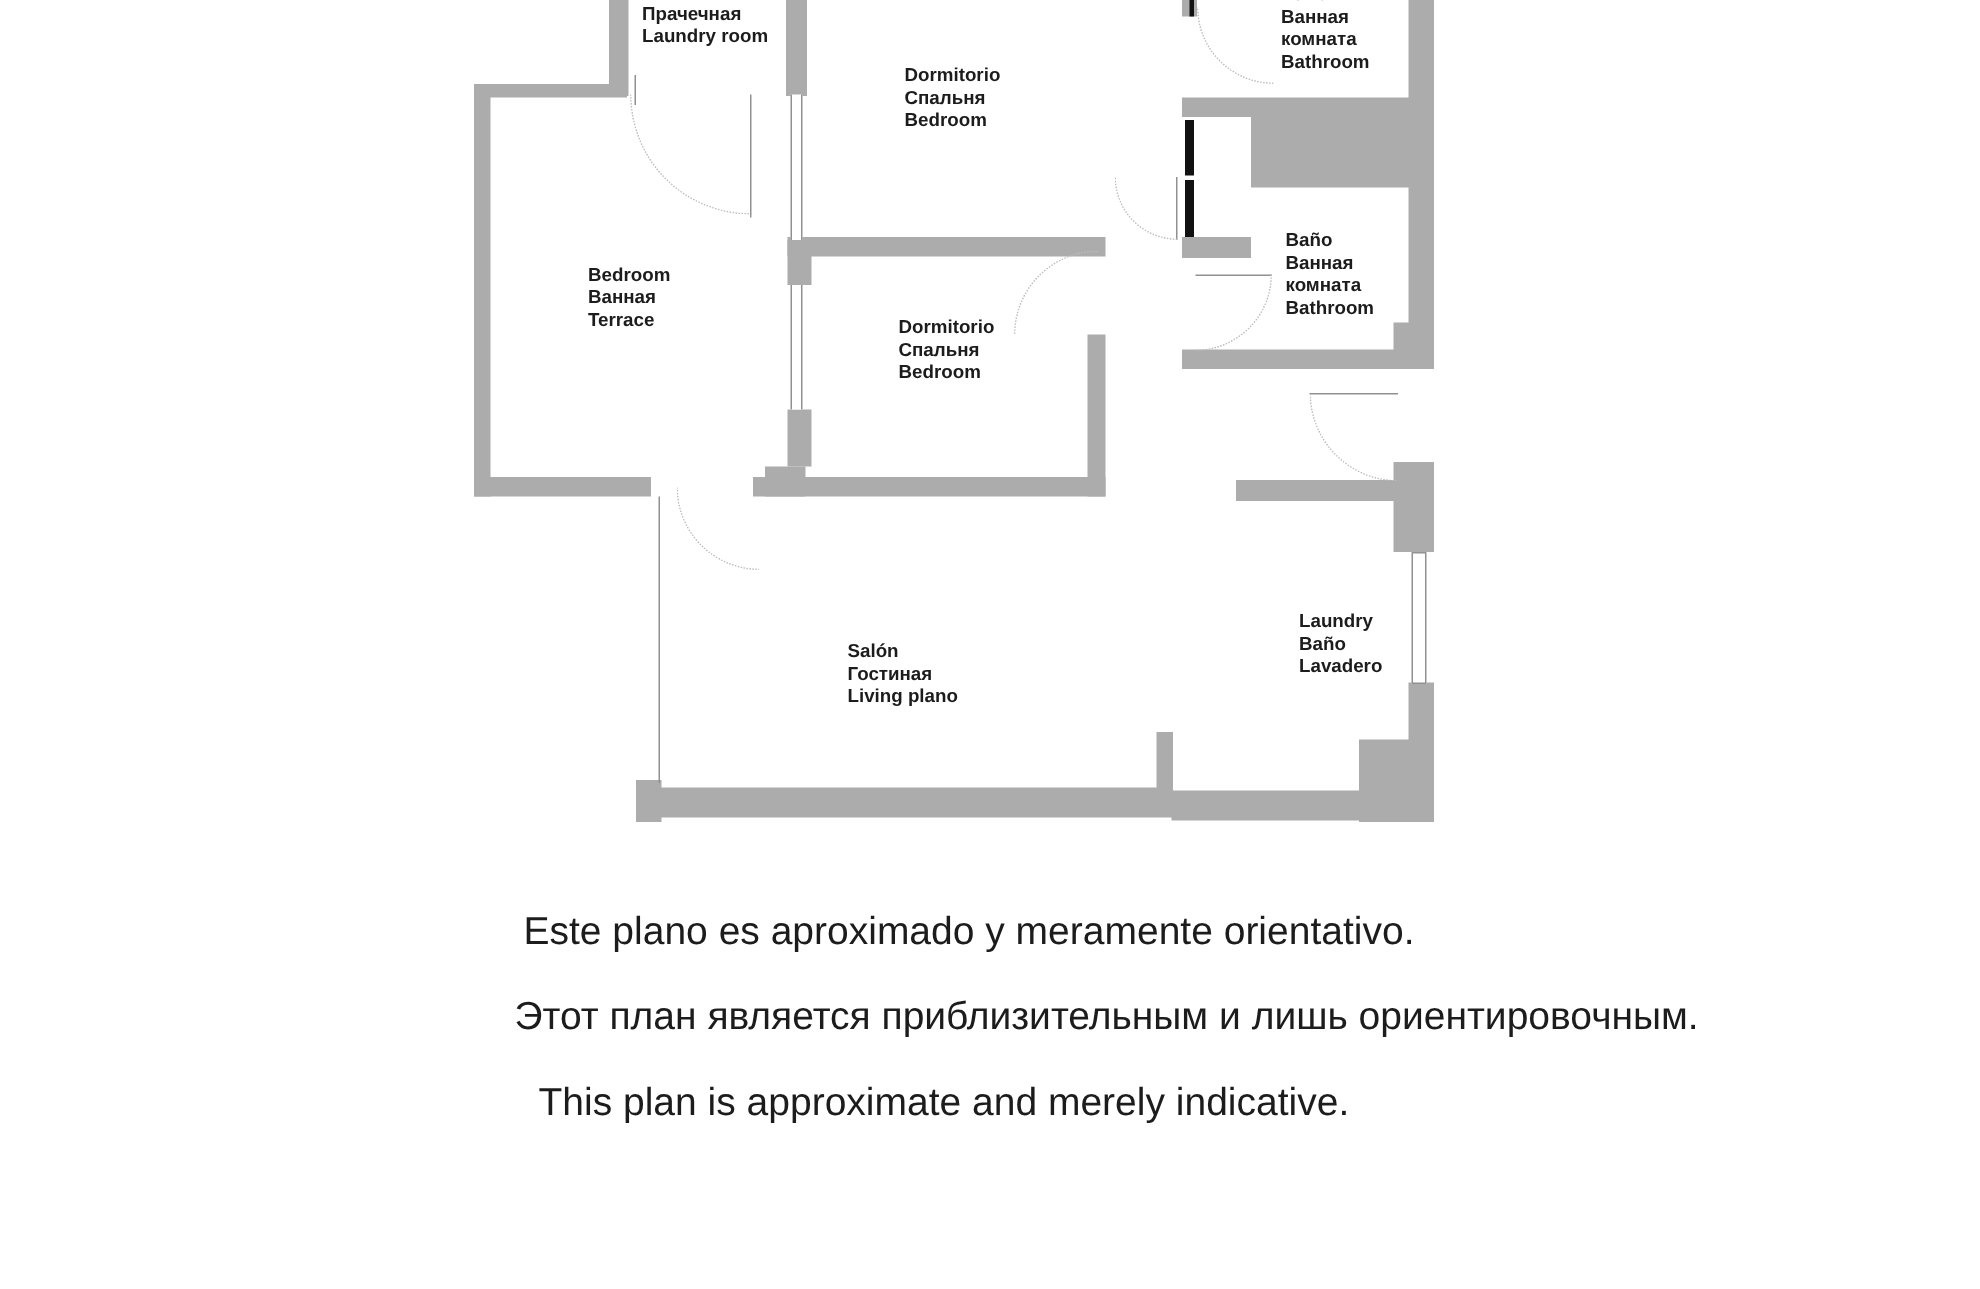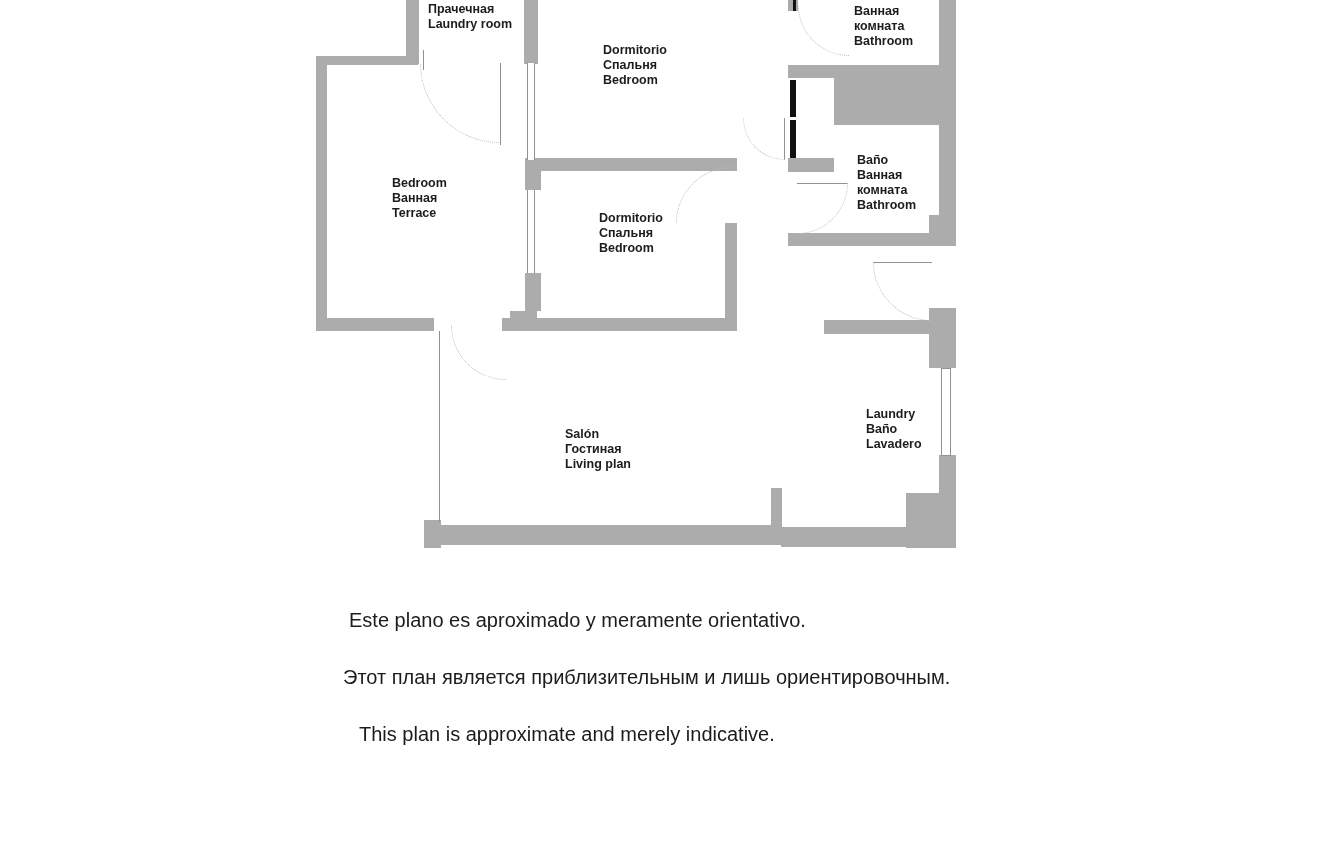--- a/index.html
+++ b/index.html
@@ -7,21 +7,21 @@
           font-family:"Liberation Sans",sans-serif;margin-left:44px;}
   .wall{position:absolute;background:var(--wall,#acacac);}
   .blackbar{position:absolute;background:var(--leaf,#111);}
   .arc{position:absolute;border:1px dotted var(--arc,#bcbcbc);border-radius:50%;box-sizing:border-box;}
   .tline{position:absolute;background:var(--thin,#919191);}
   .window{position:absolute;background:#fff;box-sizing:border-box;
           border-left:1px solid var(--thin,#919191);border-right:1px solid var(--thin,#919191);}
   .window.framed{border:1px solid var(--thin,#919191);}
   .label{position:absolute;font-weight:bold;font-size:12.5px;line-height:15px;
          color:var(--text,#1c1c1c);white-space:nowrap;}
-  .note{position:absolute;font-size:20px;line-height:24px;color:var(--text,#1c1c1c);white-space:nowrap;}
+  .note{position:absolute;font-size:26px;line-height:24px;color:var(--text,#1c1c1c);white-space:nowrap;}
 </style>
 </head>
 <body>
 
 <div class="canvas">
 
   <div class="wall" style="left:362px;top:0;width:13px;height:64px;"></div>
   <div class="wall" style="left:272px;top:56px;width:102px;height:9px;"></div>
   <div class="wall" style="left:272px;top:56px;width:11px;height:275px;"></div>
   <div class="wall" style="left:272px;top:318px;width:118px;height:13px;"></div>
@@ -105,21 +105,21 @@
   <div class="label" style="left:813px;top:153px;">
     <div>Baño</div>
     <div>Ванная</div>
     <div>комната</div>
     <div>Bathroom</div>
   </div>
 
   <div class="label" style="left:521px;top:427px;">
     <div>Salón</div>
     <div>Гостиная</div>
-    <div>Living plan</div>
+    <div>Living plano</div>
   </div>
 
   <div class="label" style="left:822px;top:407px;">
     <div>Laundry</div>
     <div>Baño</div>
     <div>Lavadero</div>
   </div>
 
   <div>
     <div class="note" style="left:305px;top:608px;">Este plano es aproximado y meramente orientativo.</div>

